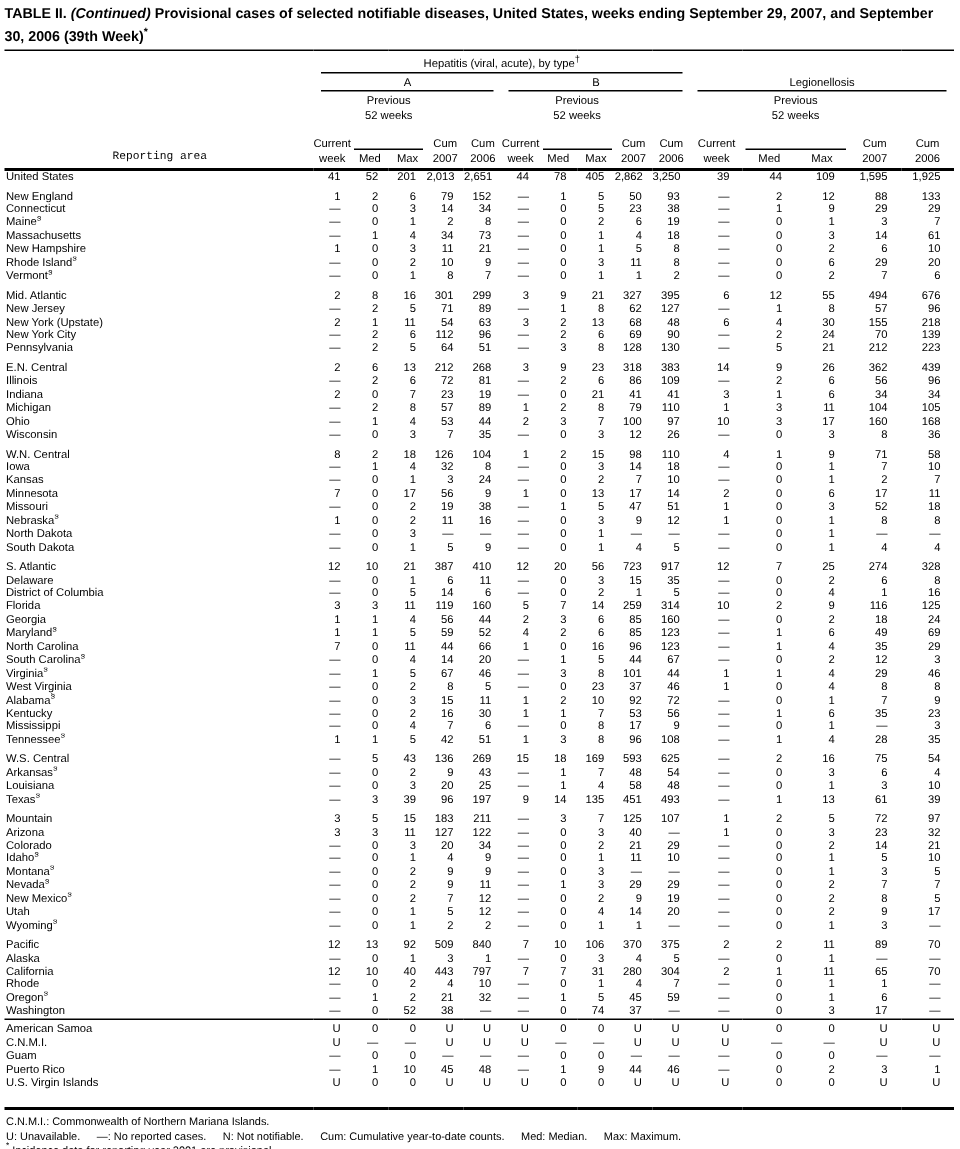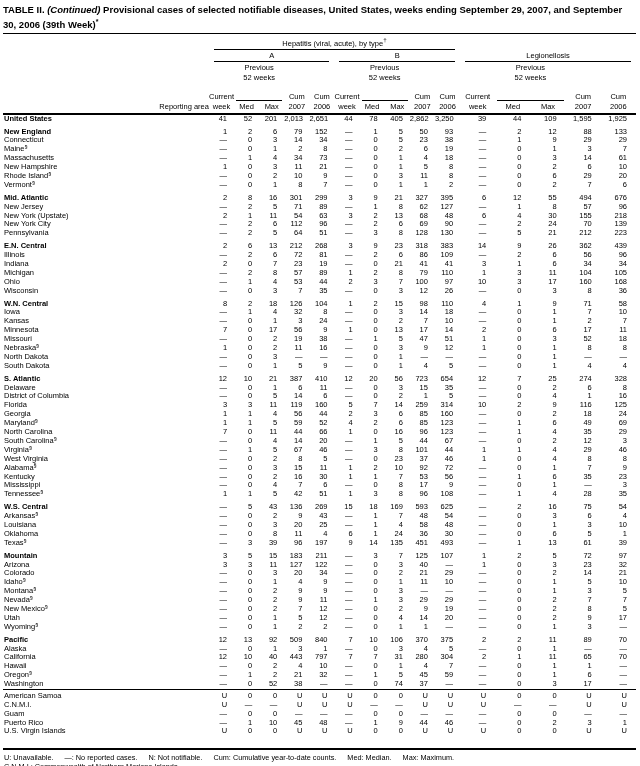--- a/index.html
+++ b/index.html
@@ -14,26 +14,26 @@
   .title sup { font-size:7px; }
   table { border-collapse:collapse; table-layout:fixed; width:633px; border-top:1.6px solid #000; }
   col.c-area { width:205px; }
   col.c-ab { width:25px; }
   col.c-lg { width:35px; }
   td { font-size:7.5px; line-height:8.7px; vertical-align:bottom; white-space:nowrap; }
   thead td { text-align:center; font-size:7.5px; line-height:9px; padding-top:1px; }
   thead .rule { display:block; border-bottom:1px solid #000; padding:0 2px 1px 2px; margin:0 5px; }
   thead .rule2 { display:block; border-bottom:1px solid #000; padding-bottom:18px; margin:0 2px; }
   thead tr.hbot td { border-bottom:2.2px solid #000; padding-bottom:2px; }
-  thead td.areahead { text-align:right; vertical-align:bottom; padding-left:1px; }
+  thead td.areahead { text-align:center; vertical-align:bottom; padding-left:1px;font-family:Liberation Mono, monospace; }
   tbody td { height:8.9px; }
   tbody td.area { text-align:left; padding-left:1px; overflow:hidden; }
   tbody td.num { text-align:right; padding-right:7px; }
   tbody td.num.lg { padding-right:9px; }
-  tbody tr.bold td.area { font-weight:bold; }
+  tbody tr.bold td.area { font-weight:normal; }
   tbody tr.sp td { padding-top:4.2px; }
   tbody tr.rt td { border-top:1px solid #000; padding-top:2.5px; }
   tbody tr:last-child td { border-bottom:2.2px solid #000; padding-bottom:12px; }
   tbody sup, .fn sup { font-size:5.5px; vertical-align:super; line-height:0; }
   .fn { margin-top:3px; font-size:7.3px; line-height:9.3px; padding-left:1px; }
   .fn .seg { margin-right:11px; }
   .fn .fline sup { margin-right:2px; }
 </style>
 </head>
 <body>
@@ -627,21 +627,21 @@
           <td class="area">S. Atlantic</td>
           <td class="num">12</td>
           <td class="num">10</td>
           <td class="num">21</td>
           <td class="num">387</td>
           <td class="num">410</td>
           <td class="num">12</td>
           <td class="num">20</td>
           <td class="num">56</td>
           <td class="num">723</td>
-          <td class="num">654</td>
+          <td class="num">917</td>
           <td class="num lg">12</td>
           <td class="num lg">7</td>
           <td class="num lg">25</td>
           <td class="num lg">274</td>
           <td class="num lg">328</td>
         </tr>
         <tr>
           <td class="area">Delaware</td>
           <td class="num">—</td>
           <td class="num">0</td>
@@ -923,38 +923,20 @@
           <td class="num">4</td>
           <td class="num">58</td>
           <td class="num">48</td>
           <td class="num lg">—</td>
           <td class="num lg">0</td>
           <td class="num lg">1</td>
           <td class="num lg">3</td>
           <td class="num lg">10</td>
         </tr>
         <tr>
-          <td class="area">Oklahoma</td>
-          <td class="num">—</td>
-          <td class="num">0</td>
-          <td class="num">8</td>
-          <td class="num">11</td>
-          <td class="num">4</td>
-          <td class="num">6</td>
-          <td class="num">1</td>
-          <td class="num">24</td>
-          <td class="num">36</td>
-          <td class="num">30</td>
-          <td class="num lg">—</td>
-          <td class="num lg">0</td>
-          <td class="num lg">6</td>
-          <td class="num lg">5</td>
-          <td class="num lg">1</td>
-        </tr>
-        <tr>
           <td class="area">Texas<sup>§</sup></td>
           <td class="num">—</td>
           <td class="num">3</td>
           <td class="num">39</td>
           <td class="num">96</td>
           <td class="num">197</td>
           <td class="num">9</td>
           <td class="num">14</td>
           <td class="num">135</td>
           <td class="num">451</td>
@@ -1175,21 +1157,21 @@
           <td class="num">31</td>
           <td class="num">280</td>
           <td class="num">304</td>
           <td class="num lg">2</td>
           <td class="num lg">1</td>
           <td class="num lg">11</td>
           <td class="num lg">65</td>
           <td class="num lg">70</td>
         </tr>
         <tr>
-          <td class="area">Hawaii</td>
+          <td class="area">Rhode</td>
           <td class="num">—</td>
           <td class="num">0</td>
           <td class="num">2</td>
           <td class="num">4</td>
           <td class="num">10</td>
           <td class="num">—</td>
           <td class="num">0</td>
           <td class="num">1</td>
           <td class="num">4</td>
           <td class="num">7</td>
@@ -1322,21 +1304,21 @@
           <td class="num lg">U</td>
           <td class="num lg">0</td>
           <td class="num lg">0</td>
           <td class="num lg">U</td>
           <td class="num lg">U</td>
         </tr>
       </tbody>
   </table>
 
   <div class="fn">
+    <div>C.N.M.I.: Commonwealth of Northern Mariana Islands.</div>
     <div>
       <span class="seg">U: Unavailable.</span><span class="seg">—: No reported cases.</span><span class="seg">N: Not notifiable.</span><span class="seg">Cum: Cumulative year-to-date counts.</span><span class="seg">Med: Median.</span><span class="seg">Max: Maximum.</span>
     </div>
-    <div>C.N.M.I.: Commonwealth of Northern Mariana Islands.</div>
     <div class="fline"><sup>*</sup><span>Incidence data for reporting year 2001 are provisional.</span></div>
 
   </div>
 
 </div>
 
 </body></html>

